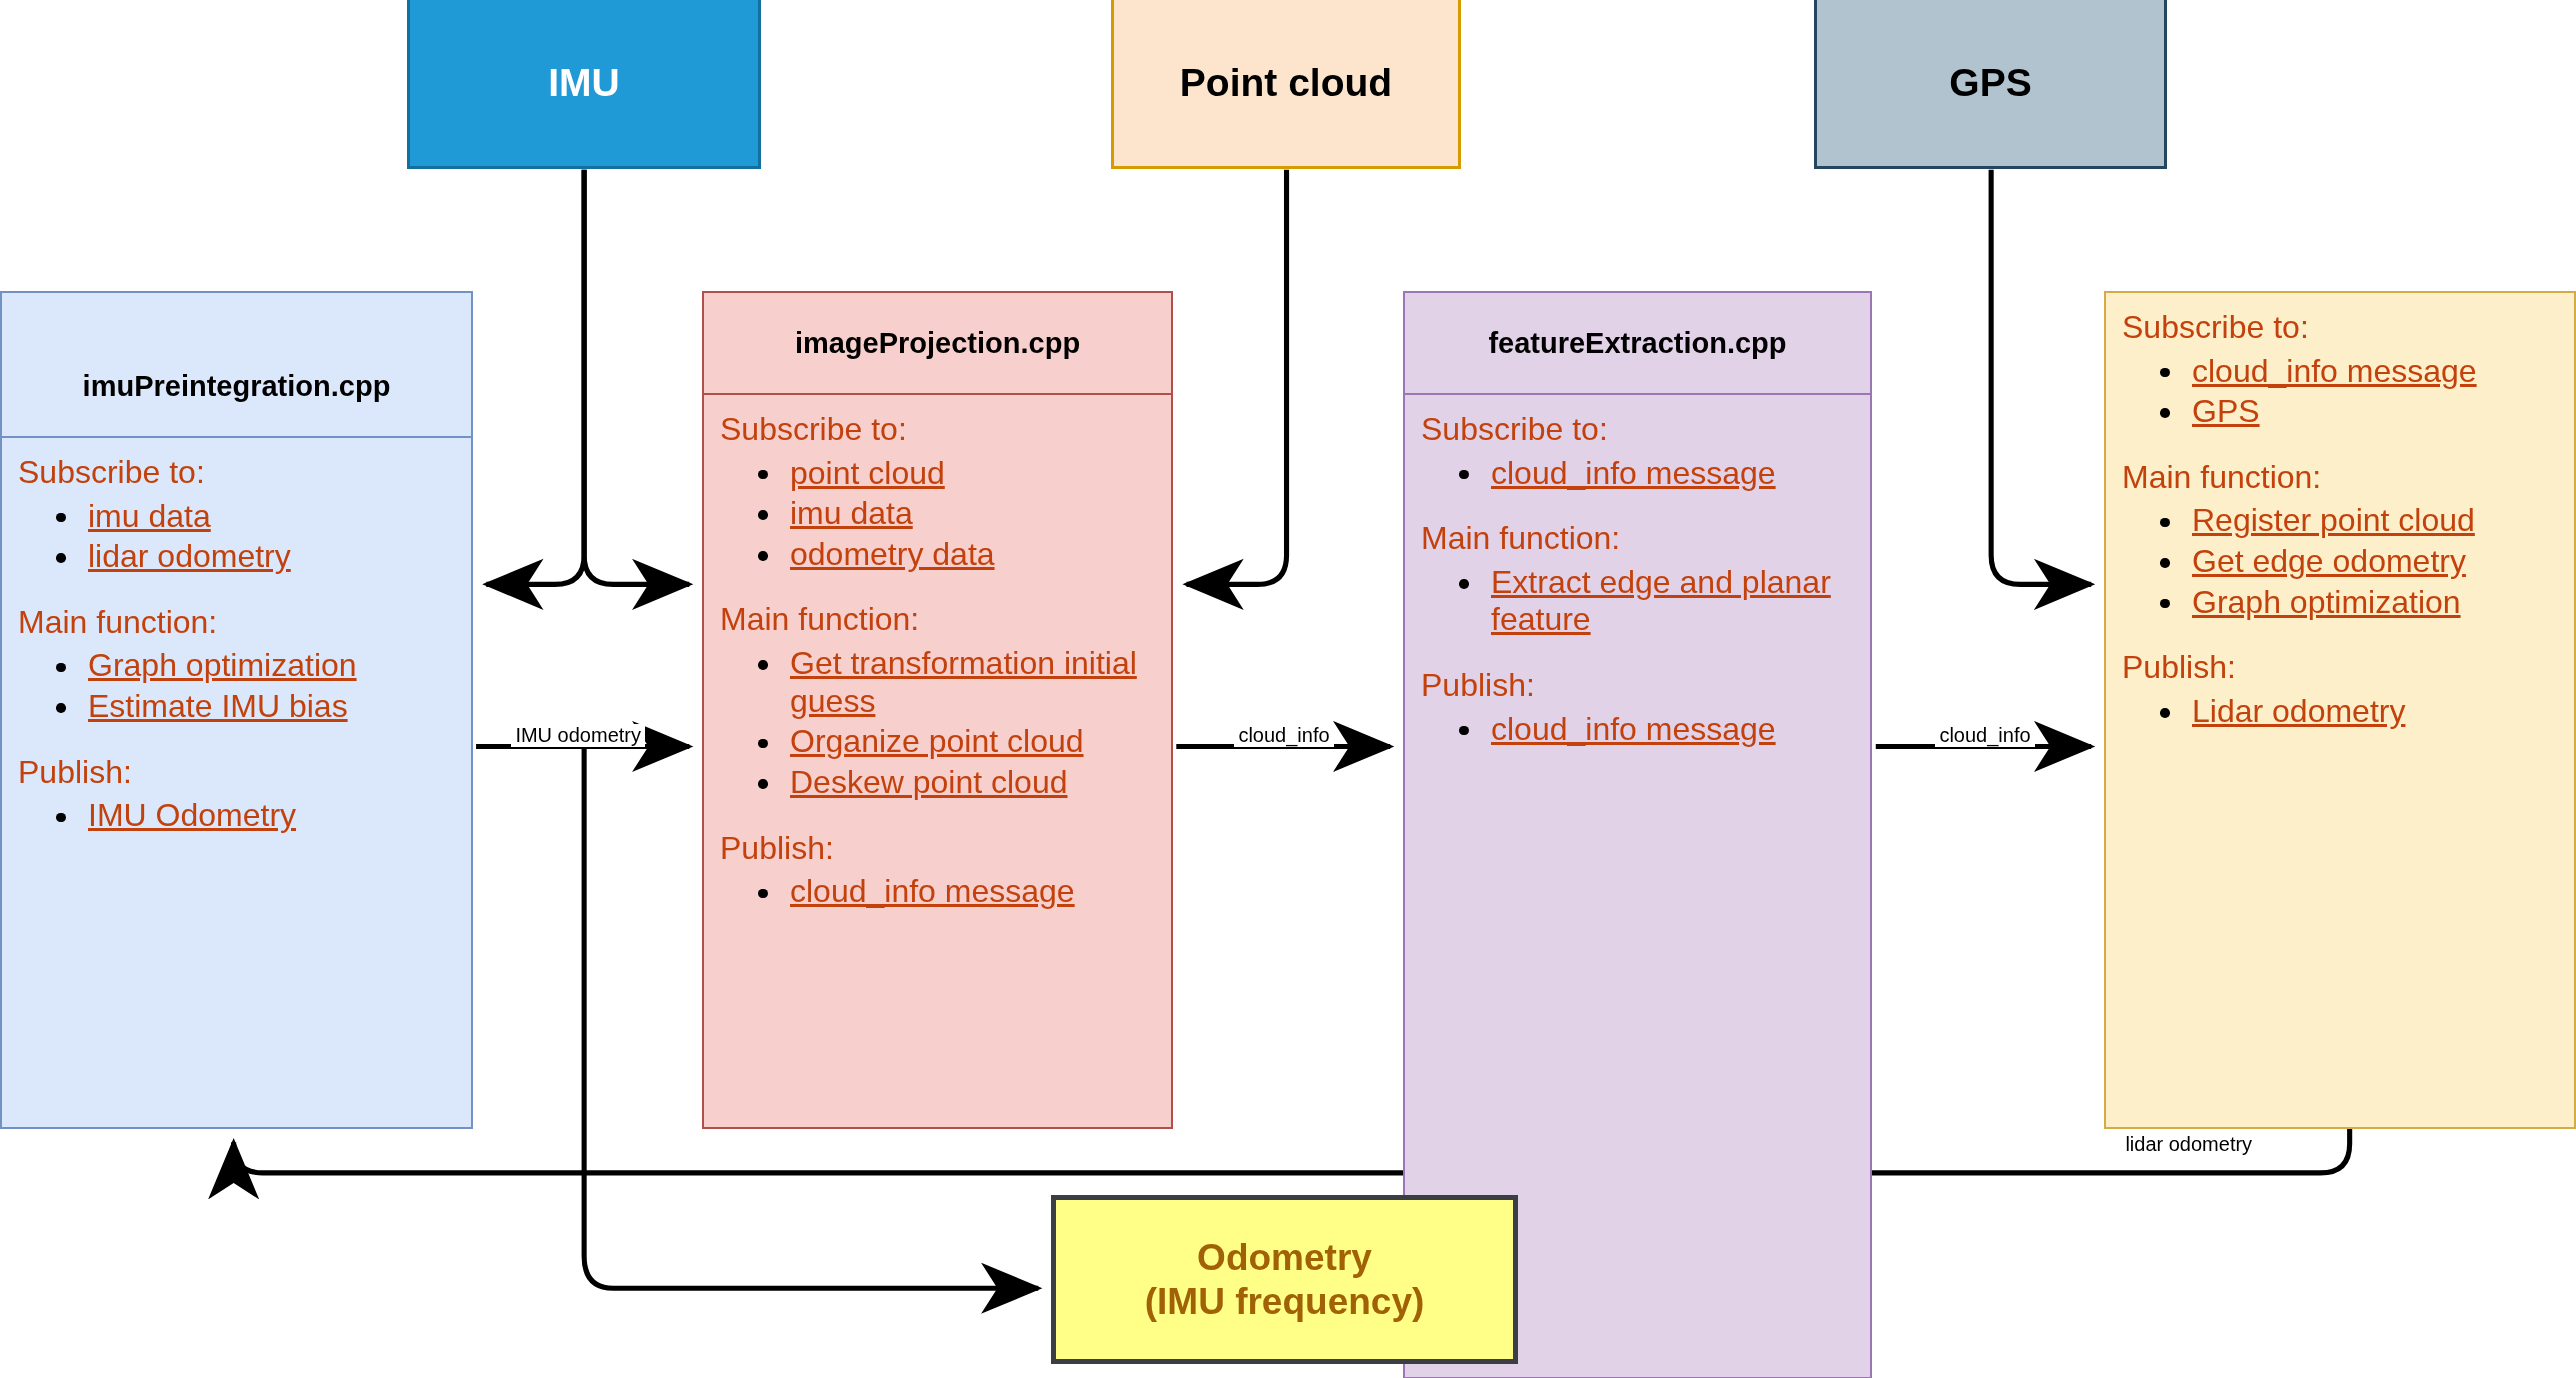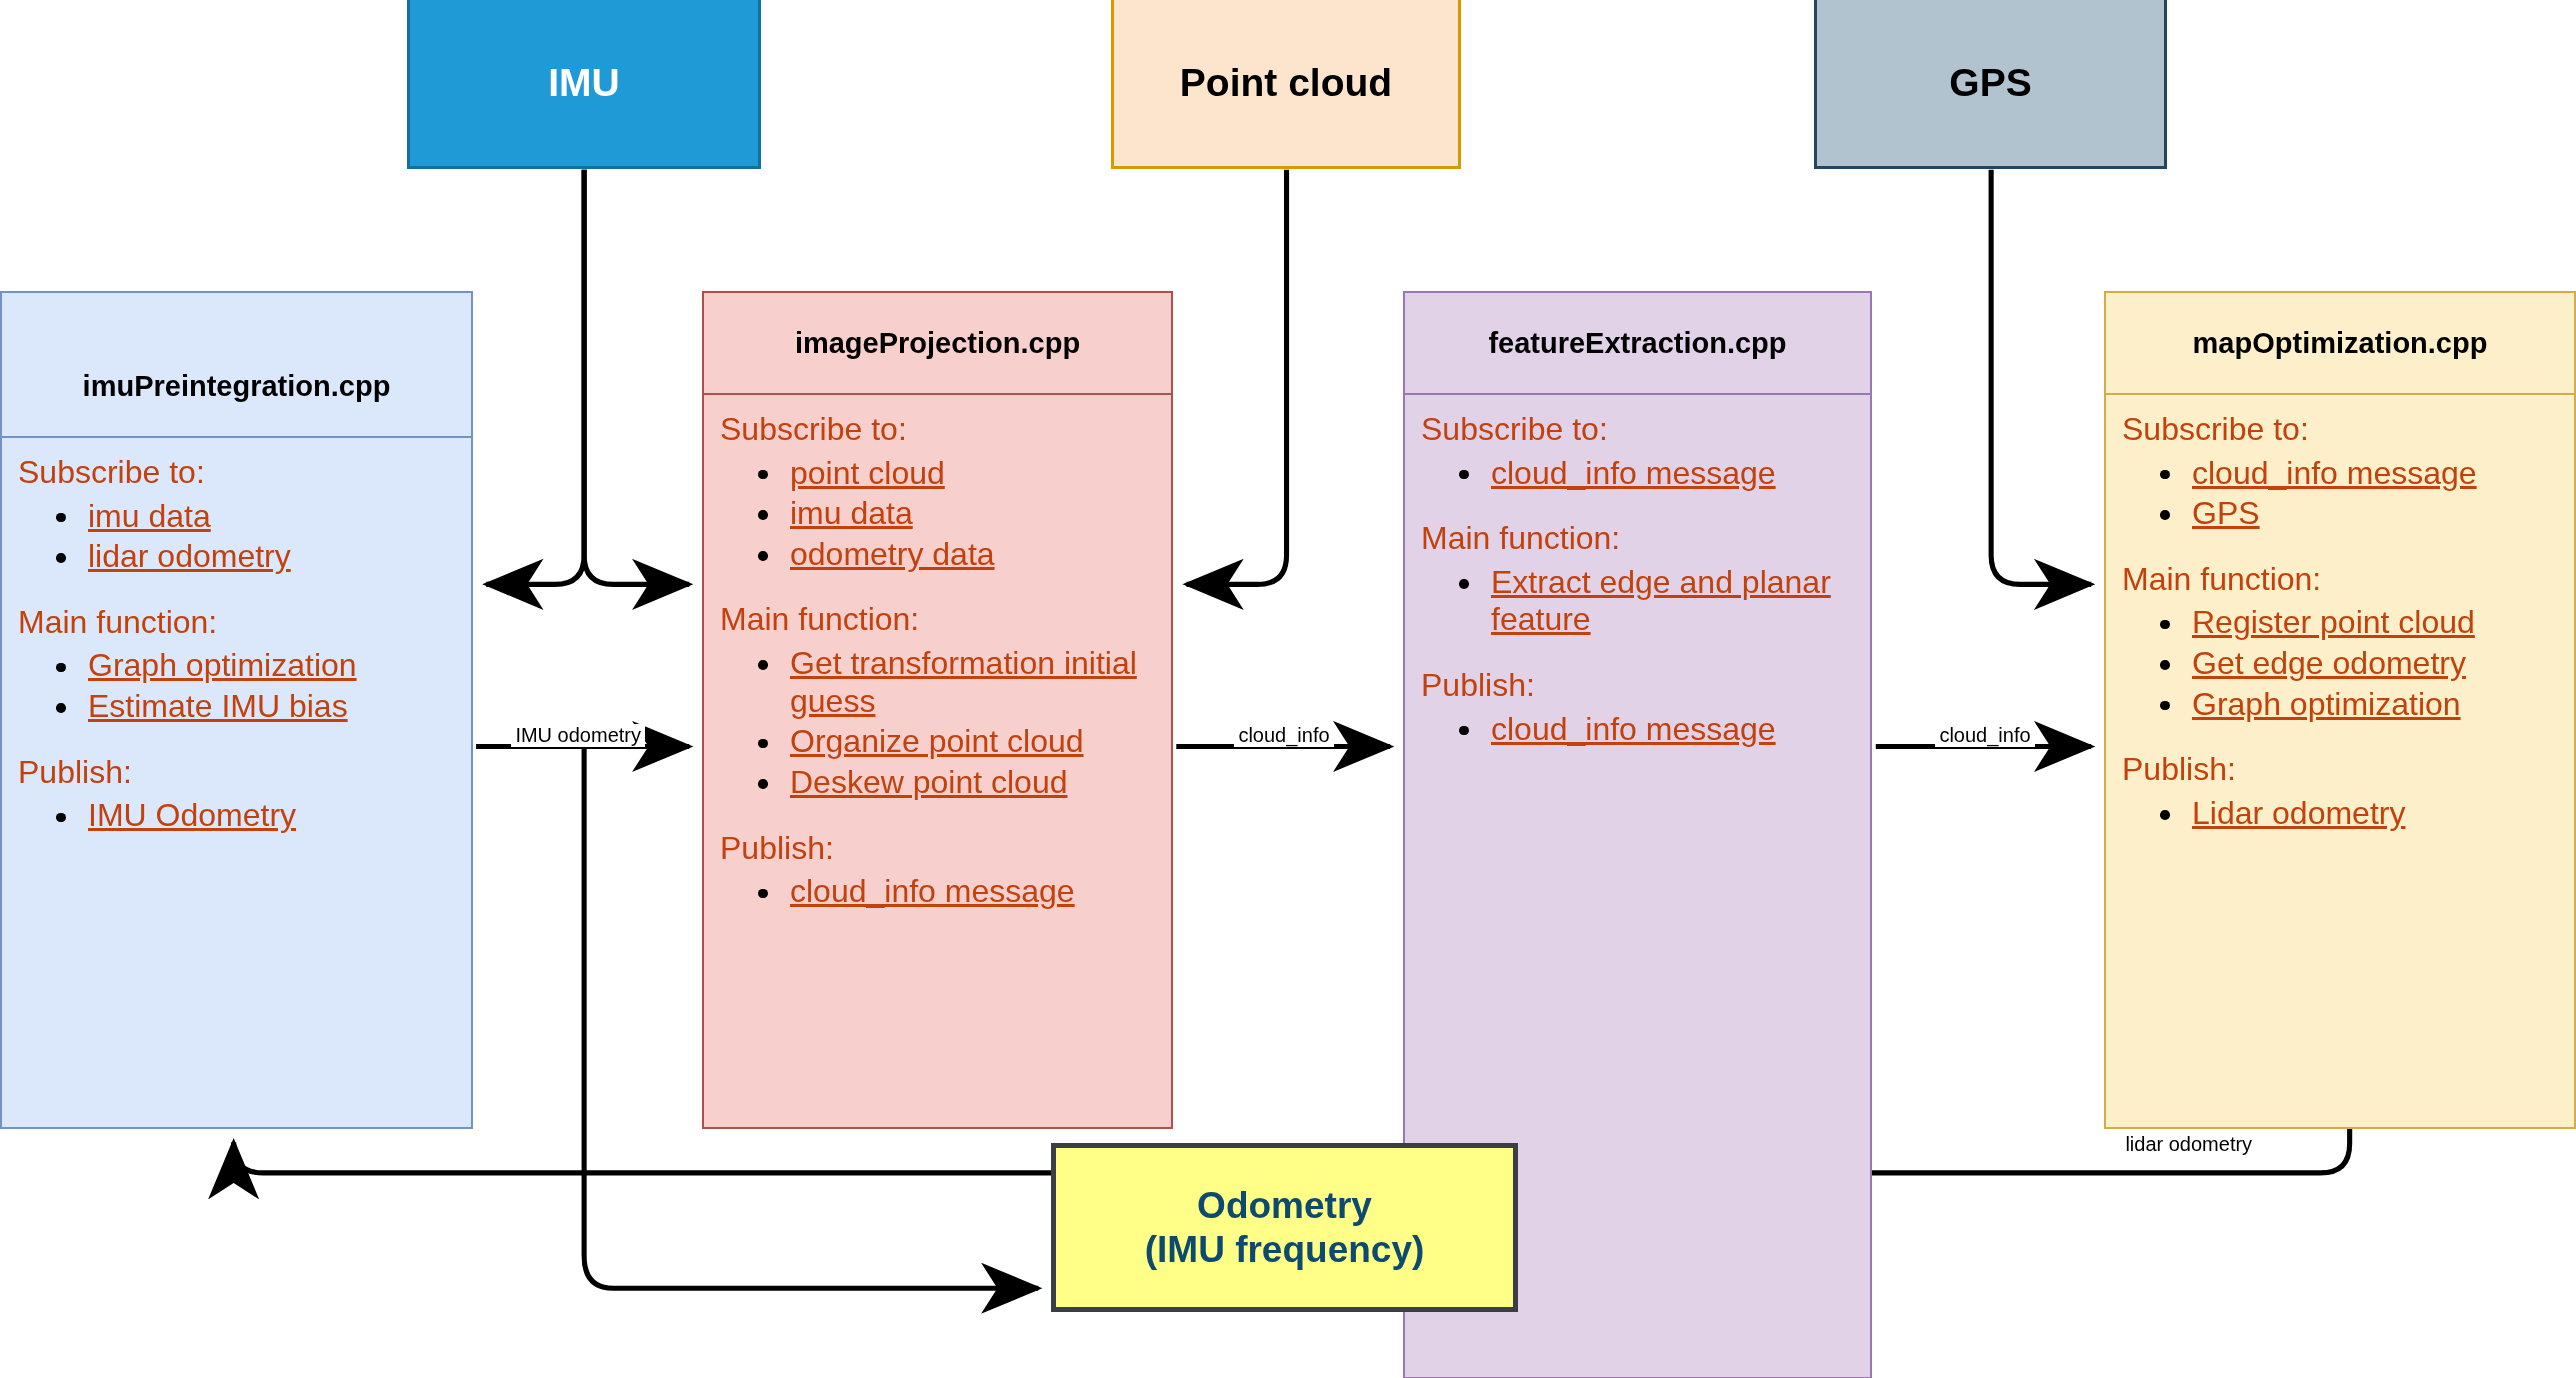--- a/index.html
+++ b/index.html
@@ -53,24 +53,24 @@
   }
   #box-gps{
     left:1814px; top:0px; width:353px; height:169px;
     background:#b1c3ce;
     border:3.7px solid #24475f;
     border-top:none;
     color:#000000;
     font-size:39px;
   }
   #box-odometry{
-    left:1051px; top:1143px; width:467px; height:169px;
+    left:1051px; top:1195px; width:467px; height:169px;
     background:#ffff88;
     border:5.1px solid #3b3f45;
-    color:#0c4a6e;
+    color:#a16207;
     font-size:37px;
   }
   .odo-line{display:block;}
 
   
   .node{
     position:absolute;
     box-sizing:border-box;
     z-index:3;
     display:flex;
@@ -264,21 +264,20 @@
       </ul>
       <div class="sec-gap"></div>
       <div class="sec-head">Publish:</div>
       <ul class="items">
         <li>cloud_info message</li>
       </ul>
     </div>
   </div>
 
   <div class="node" id="node-mapopt">
-    <div class="node-title">mapOptimization.cpp</div>
     <div class="node-body">
       <div class="sec-head">Subscribe to:</div>
       <ul class="items">
         <li>cloud_info message</li>
         <li>GPS</li>
       </ul>
       <div class="sec-gap"></div>
       <div class="sec-head">Main function:</div>
       <ul class="items">
         <li>Register point cloud</li>

